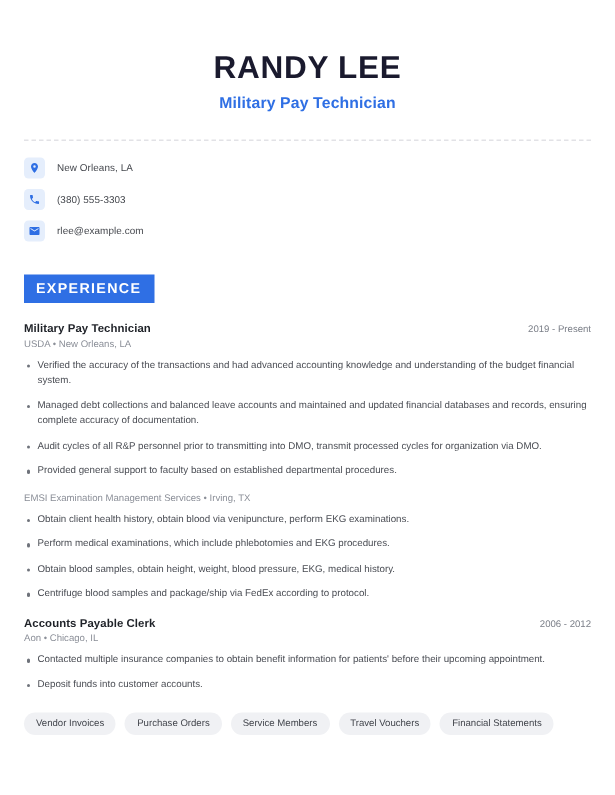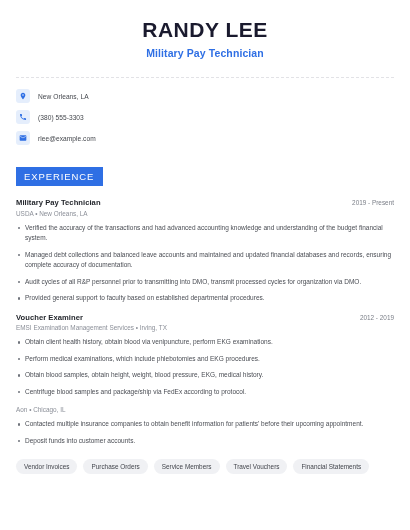--- a/index.html
+++ b/index.html
@@ -7,21 +7,21 @@
     width: 410px;
     height: 530px;
     background: #ffffff;
     font-family: "Liberation Sans", sans-serif;
     -webkit-font-smoothing: antialiased;
   }
   .page {
     width: 410px;
     height: 530px;
     background: #ffffff;
-    padding: 0 16px;
+    padding: 16px 16px;
     overflow: hidden;
     position: relative;
   }
 
   
   .header {
     text-align: center;
     padding-top: 18px;
   }
   .name {
@@ -72,21 +72,21 @@
     color: #44474d;
     letter-spacing: 0.05px;
   }
 
   
   .section-tag {
     display: inline-block;
     background: #2f6fe4;
     color: #ffffff;
     font-size: 9.5px;
-    font-weight: normal;
+    font-weight: bold;
     letter-spacing: 0.9px;
     padding: 4px 9px 4px 8px;
     margin-top: 22px;
   }
 
   
   .experience { margin-top: 12px; }
   .job { margin-bottom: 2px; }
   .job + .job { margin-top: 9px; }
   .job-head {
@@ -201,34 +201,34 @@
       <div class="job-org">USDA • New Orleans, LA</div>
       <ul class="bullets">
         <li>Verified the accuracy of the transactions and had advanced accounting knowledge and understanding of the budget financial system.</li>
         <li>Managed debt collections and balanced leave accounts and maintained and updated financial databases and records, ensuring complete accuracy of documentation.</li>
         <li>Audit cycles of all R&amp;P personnel prior to transmitting into DMO, transmit processed cycles for organization via DMO.</li>
         <li>Provided general support to faculty based on established departmental procedures.</li>
       </ul>
     </div>
 
     <div class="job">
-      <div class="job-head">
-        <span class="job-role">Voucher Examiner</span>
-        <span class="job-dates">2012 - 2019</span>
-      </div>
       <div class="job-org">EMSI Examination Management Services • Irving, TX</div>
       <ul class="bullets">
         <li>Obtain client health history, obtain blood via venipuncture, perform EKG examinations.</li>
         <li>Perform medical examinations, which include phlebotomies and EKG procedures.</li>
         <li>Obtain blood samples, obtain height, weight, blood pressure, EKG, medical history.</li>
         <li>Centrifuge blood samples and package/ship via FedEx according to protocol.</li>
       </ul>
     </div>
 
     <div class="job">
+      <div class="job-head">
+        <span class="job-role">Accounts Payable Clerk</span>
+        <span class="job-dates">2006 - 2012</span>
+      </div>
       <div class="job-org">Aon • Chicago, IL</div>
       <ul class="bullets">
         <li>Contacted multiple insurance companies to obtain benefit information for patients' before their upcoming appointment.</li>
         <li>Deposit funds into customer accounts.</li>
       </ul>
     </div>
 
   </div>
 
 

